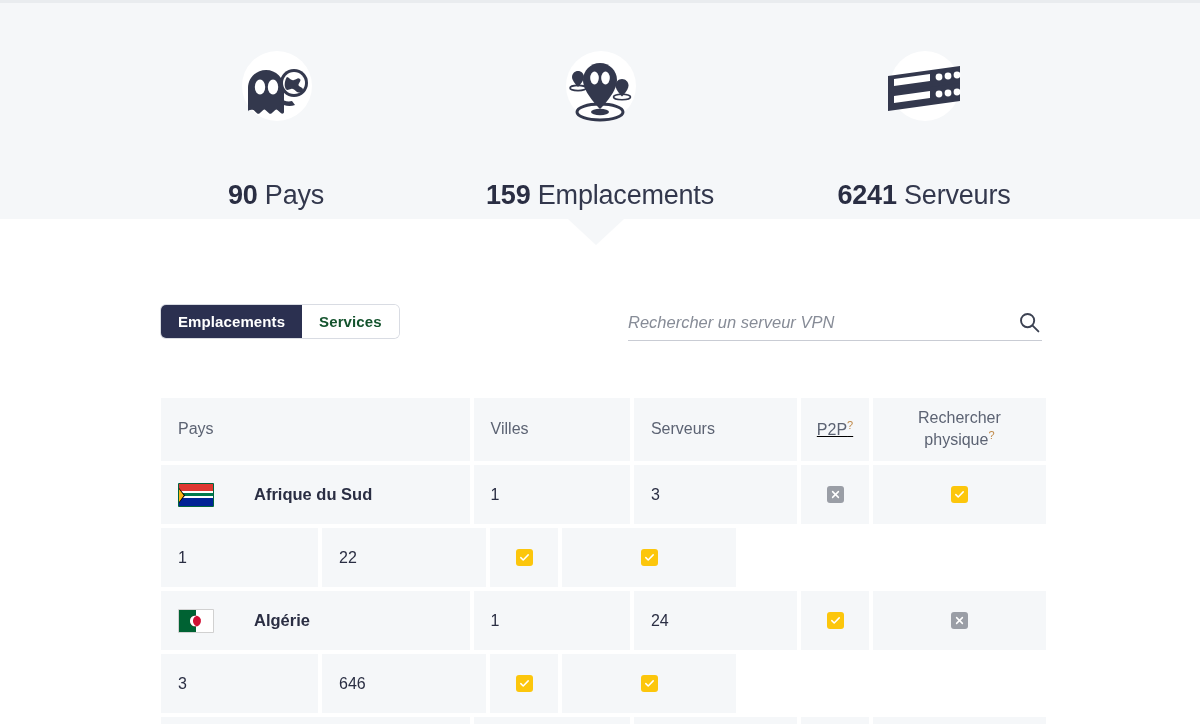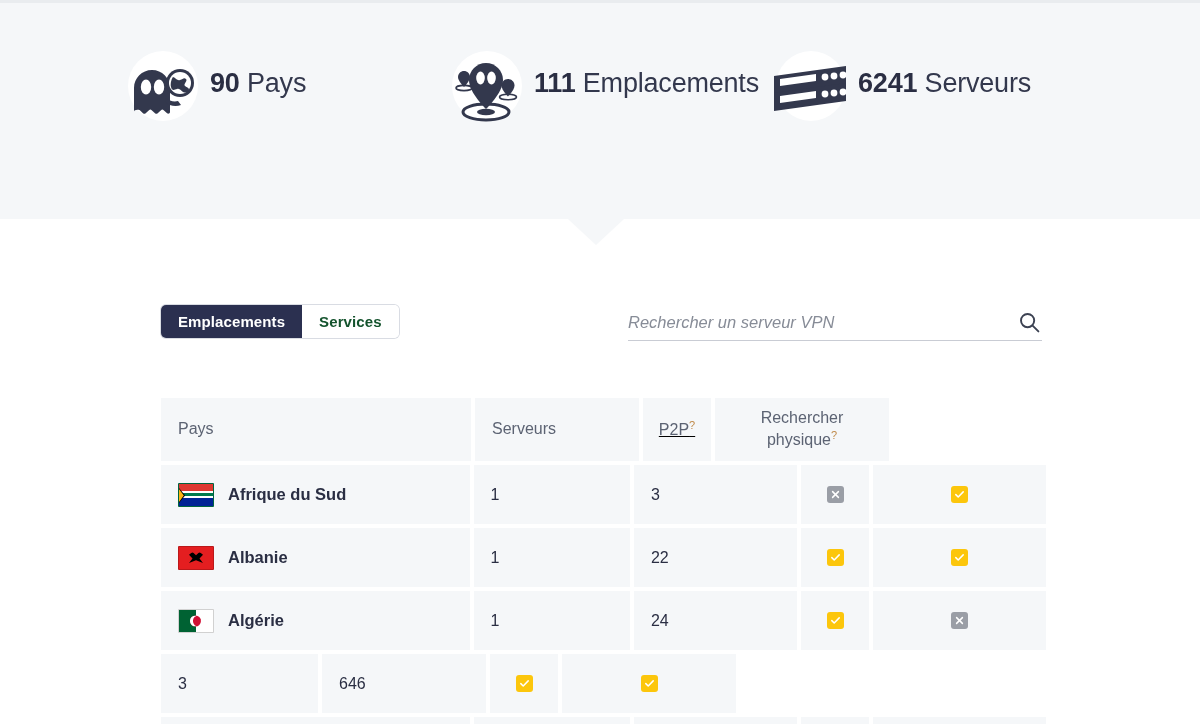--- a/index.html
+++ b/index.html
@@ -16,21 +16,21 @@
     width: 1200px; height: 219px;
     background: #f5f7f9;
     border-top: 3px solid #e9ecef;
   }
   .hero-inner {
     position: absolute; left: 0; top: 0; width: 1200px; height: 219px;
     display: flex; align-items: flex-start; justify-content: center;
   }
   .stat {
     width: 324px; padding-top: 40px;
-    display: flex; flex-direction: row; 
+    display: flex; flex-direction: column; align-items: center; gap: 16px;
   }
   .stat-icon {
     width: 96px; height: 96px;
     display: flex; align-items: center; justify-content: center;
     position: relative;
   }
   .stat-icon .disc {
     position: absolute; left: 14px; top: 8px;
     width: 70px; height: 70px; border-radius: 50%;
     background: #ffffff;
@@ -107,21 +107,21 @@
   .c-phys    { width: 174px; justify-content: center; }
 
   .head .tcell { height: 63px; }
   .head .c-pays, .head .c-villes, .head .c-serveurs { align-items: center; }
   .head .c-p2p, .head .c-phys { text-align: center; }
   .hlabel {
     font-size: 16px; color: #5c6373; font-weight: 400; line-height: 1.28;
   }
   .hlabel sup { font-size: 11px; color: #c08a4a; vertical-align: super; }
 
-  .body .tcell { height: 59px; }
+  .body .tcell { height: 59px; gap: 26px; }
   .flag {
     width: 36px; height: 24px; margin-right: 14px; flex: 0 0 auto;
     border: 1px solid rgba(0,0,0,.18);
     position: relative; overflow: hidden; border-radius: 1px;
   }
   .cname { font-size: 16.5px; font-weight: 700; color: #2a2e43; }
   .cname.link { color: #2e9bf0; }
   .cval { font-size: 16px; color: #2a2e43; font-weight: 400; }
 
   .mark {
@@ -194,21 +194,21 @@
           <path d="M18 14c3.3 0 6 2.7 6 6 0 4.2-6 10-6 10s-6-5.8-6-10c0-3.3 2.7-6 6-6z" fill="#33384d"></path>
           <ellipse cx="18" cy="31" rx="8" ry="2.6" fill="none" stroke="#33384d" stroke-width="1.6"></ellipse>
           <path d="M62 22c3.6 0 6.5 2.9 6.5 6.5 0 4.6-6.5 11-6.5 11s-6.5-6.4-6.5-11c0-3.6 2.9-6.5 6.5-6.5z" fill="#33384d"></path>
           <ellipse cx="62" cy="40" rx="8.5" ry="2.8" fill="none" stroke="#33384d" stroke-width="1.6"></ellipse>
           <path d="M40 6c9.4 0 17 7.6 17 17 0 12.8-17 29-17 29S23 35.8 23 23c0-9.4 7.6-17 17-17z" fill="#33384d"></path>
           <ellipse cx="34.5" cy="21" rx="4.3" ry="6.4" fill="#fff"></ellipse>
           <ellipse cx="45.5" cy="21" rx="4.3" ry="6.4" fill="#fff"></ellipse>
         </svg>
       </div>
       <div class="stat-text">
-        <span class="num">111</span>
+        <span class="num">159</span>
         <span class="lbl">Emplacements</span>
       </div>
     </div>
 
     <div class="stat">
       <div class="stat-icon">
         <div class="disc"></div>
         <svg width="84" height="62" viewBox="0 0 84 62">
           <path d="M6 16 L78 6 L78 24 L6 34 Z" fill="#33384d"></path>
           <path d="M6 33 L78 23 L78 41 L6 51 Z" fill="#33384d"></path>
@@ -250,20 +250,23 @@
   </div>
 
 </div>
 
 <div class="table">
 
   <div class="trow head">
     <div class="tcell c-pays">
       <span class="hlabel">Pays</span>
     </div>
+    <div class="tcell c-villes">
+      <span class="hlabel">Villes</span>
+    </div>
     <div class="tcell c-serveurs">
       <span class="hlabel">Serveurs</span>
     </div>
     <div class="tcell c-p2p">
       <span class="hlabel"><span>P2P</span><sup>?</sup></span>
     </div>
     <div class="tcell c-phys">
       <span class="hlabel"><span>Rechercher</span><br><span>physique</span><sup>?</sup></span>
     </div>
   </div>
@@ -292,26 +295,20 @@
         </div>
         <div class="tcell c-phys">
           <span class="mark yes">
             <svg width="11" height="11" viewBox="0 0 11 11">
               <polyline points="1.8,5.6 4.2,8 9.2,2.9" fill="none" stroke="#fff" stroke-width="1.5" stroke-linecap="round" stroke-linejoin="round"></polyline>
             </svg>
           </span>
         </div>
       </div>
       <div class="trow">
-        <div class="tcell c-pays">
-          <span class="flag fl-al">
-            <i></i>
-          </span>
-          <span class="cname">Albanie</span>
-        </div>
         <div class="tcell c-villes">
           <span class="cval">1</span>
         </div>
         <div class="tcell c-serveurs">
           <span class="cval">22</span>
         </div>
         <div class="tcell c-p2p">
           <span class="mark yes">
             <svg width="11" height="11" viewBox="0 0 11 11">
               <polyline points="1.8,5.6 4.2,8 9.2,2.9" fill="none" stroke="#fff" stroke-width="1.5" stroke-linecap="round" stroke-linejoin="round"></polyline>

